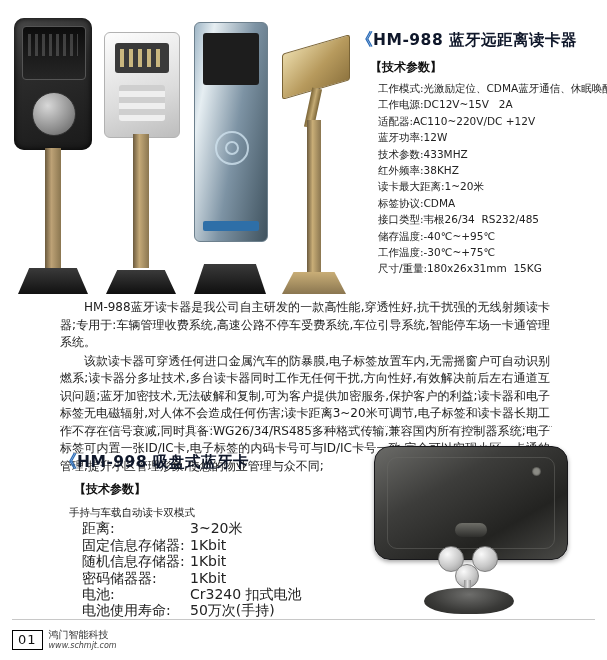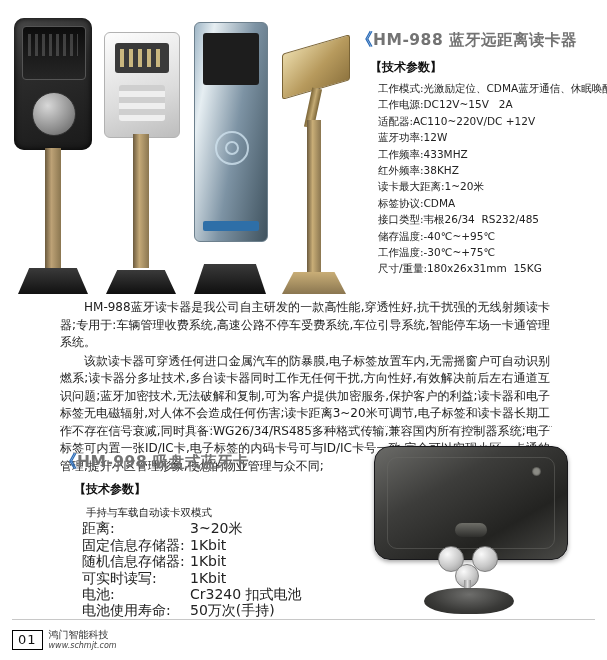--- a/index.html
+++ b/index.html
@@ -162,21 +162,21 @@
     gap: 2px;
   }
   .chev {
     color: #2b6cb8;
     font-size: 17px;
     font-weight: bold;
     letter-spacing: -2px;
     line-height: 1;
   }
   .sec-title {
-    color: #737373;
+    color: #0f172a;
     font-size: 15.5px;
     font-weight: bold;
     letter-spacing: .5px;
   }
 
   .spec-head {
     font-size: 12px;
     font-weight: bold;
     color: #111;
     margin: 8px 0 4px 14px;
@@ -232,21 +232,21 @@
   .spec-table {
     margin-left: 22px;
     font-size: 14px;
     line-height: 16.4px;
     color: #222;
     border-collapse: collapse;
   }
   .spec-table td { padding: 0; vertical-align: top; white-space: pre; }
   .spec-table td.k { width: 108px; }
   .intro-line {
-    margin-left: 26px;
+    margin-left: 9px;
     font-size: 10.5px;
     line-height: 16.4px;
     color: #222;
     margin-top: 6px;
   }
 
   
   .card-photo {
     position: absolute;
     left: 368px;
@@ -364,21 +364,21 @@
     <div class="sec-head">
       <span class="chev">《</span>
       <span class="sec-title">HM-988 蓝牙远距离读卡器</span>
     </div>
     <div class="spec-head">【技术参数】</div>
     <ul class="spec-list">
       <li>工作模式:光激励定位、CDMA蓝牙通信、休眠唤醒</li>
       <li>工作电源:DC12V~15V   2A</li>
       <li>适配器:AC110~220V/DC +12V</li>
       <li>蓝牙功率:12W</li>
-      <li>工作频率:433MHZ</li>
+      <li>技术参数:433MHZ</li>
       <li>红外频率:38KHZ</li>
       <li>读卡最大距离:1~20米</li>
       <li>标签协议:CDMA</li>
       <li>接口类型:韦根26/34  RS232/485</li>
       <li>储存温度:-40℃~+95℃</li>
       <li>工作温度:-30℃~+75℃</li>
       <li>尺寸/重量:180x26x31mm  15KG</li>
     </ul>
   </div>
 
@@ -404,21 +404,21 @@
       </tr>
       <tr>
         <td class="k">固定信息存储器:</td>
         <td class="v">1Kbit</td>
       </tr>
       <tr>
         <td class="k">随机信息存储器:</td>
         <td class="v">1Kbit</td>
       </tr>
       <tr>
-        <td class="k">可实时读写:</td>
+        <td class="k">密码储器器:</td>
         <td class="v">1Kbit</td>
       </tr>
       <tr>
         <td class="k">电池:</td>
         <td class="v">Cr3240 扣式电池</td>
       </tr>
       <tr>
         <td class="k">电池使用寿命:</td>
         <td class="v">50万次(手持)</td>
       </tr>

